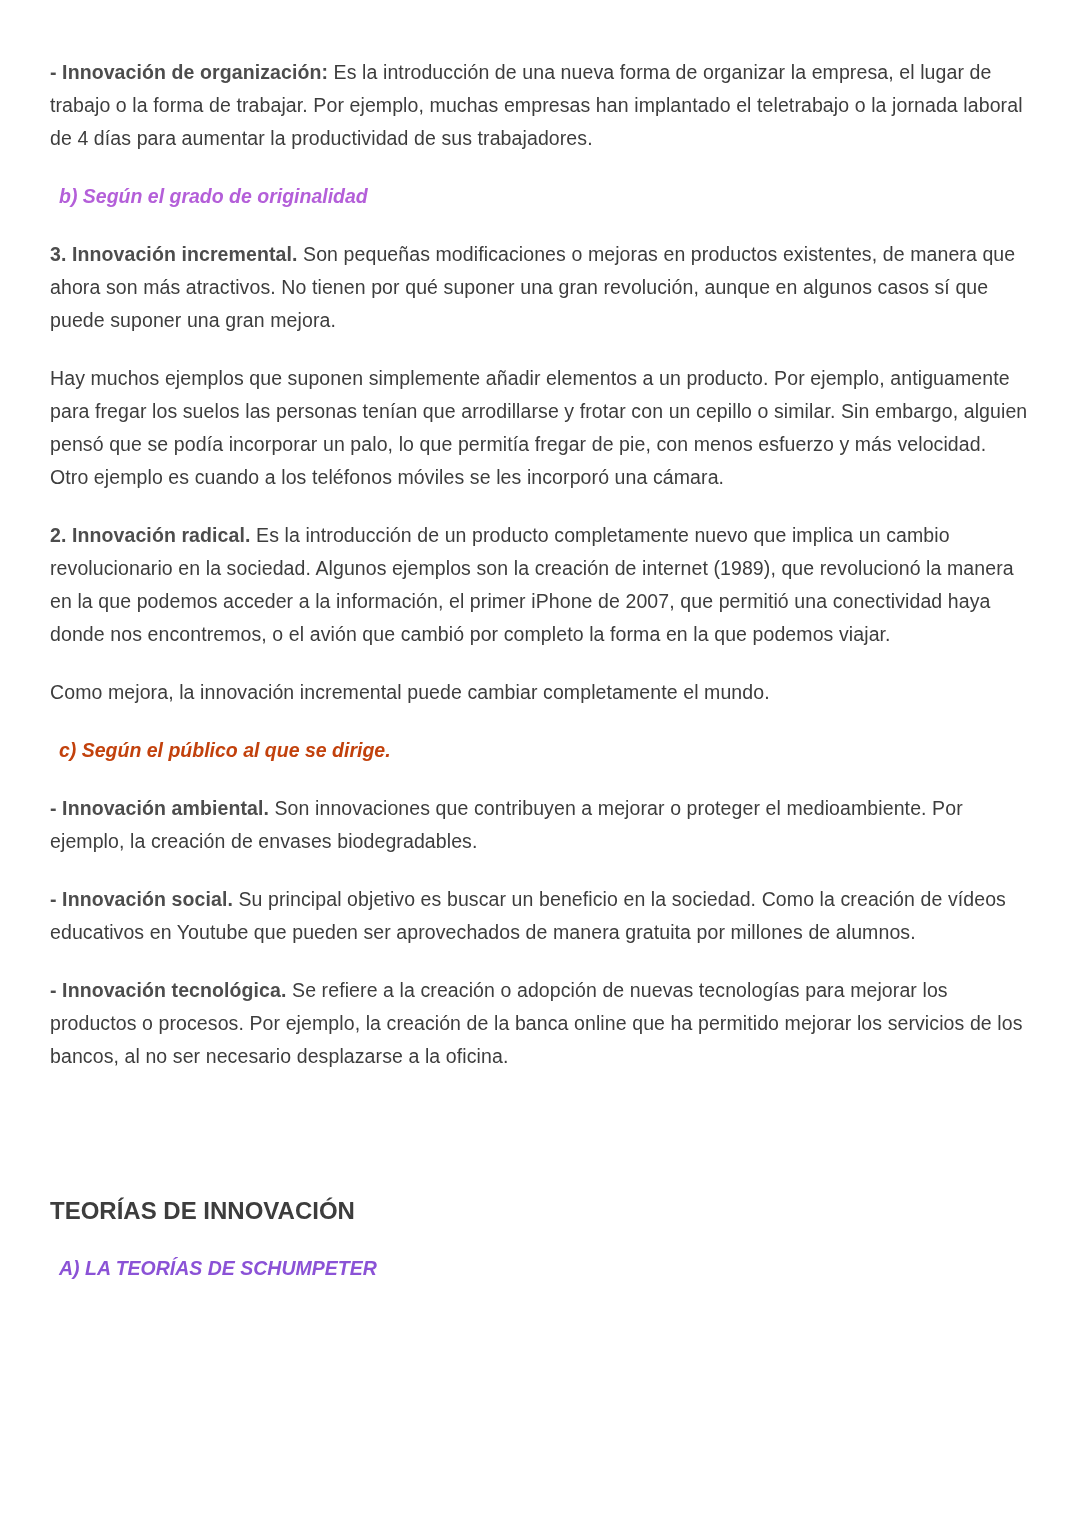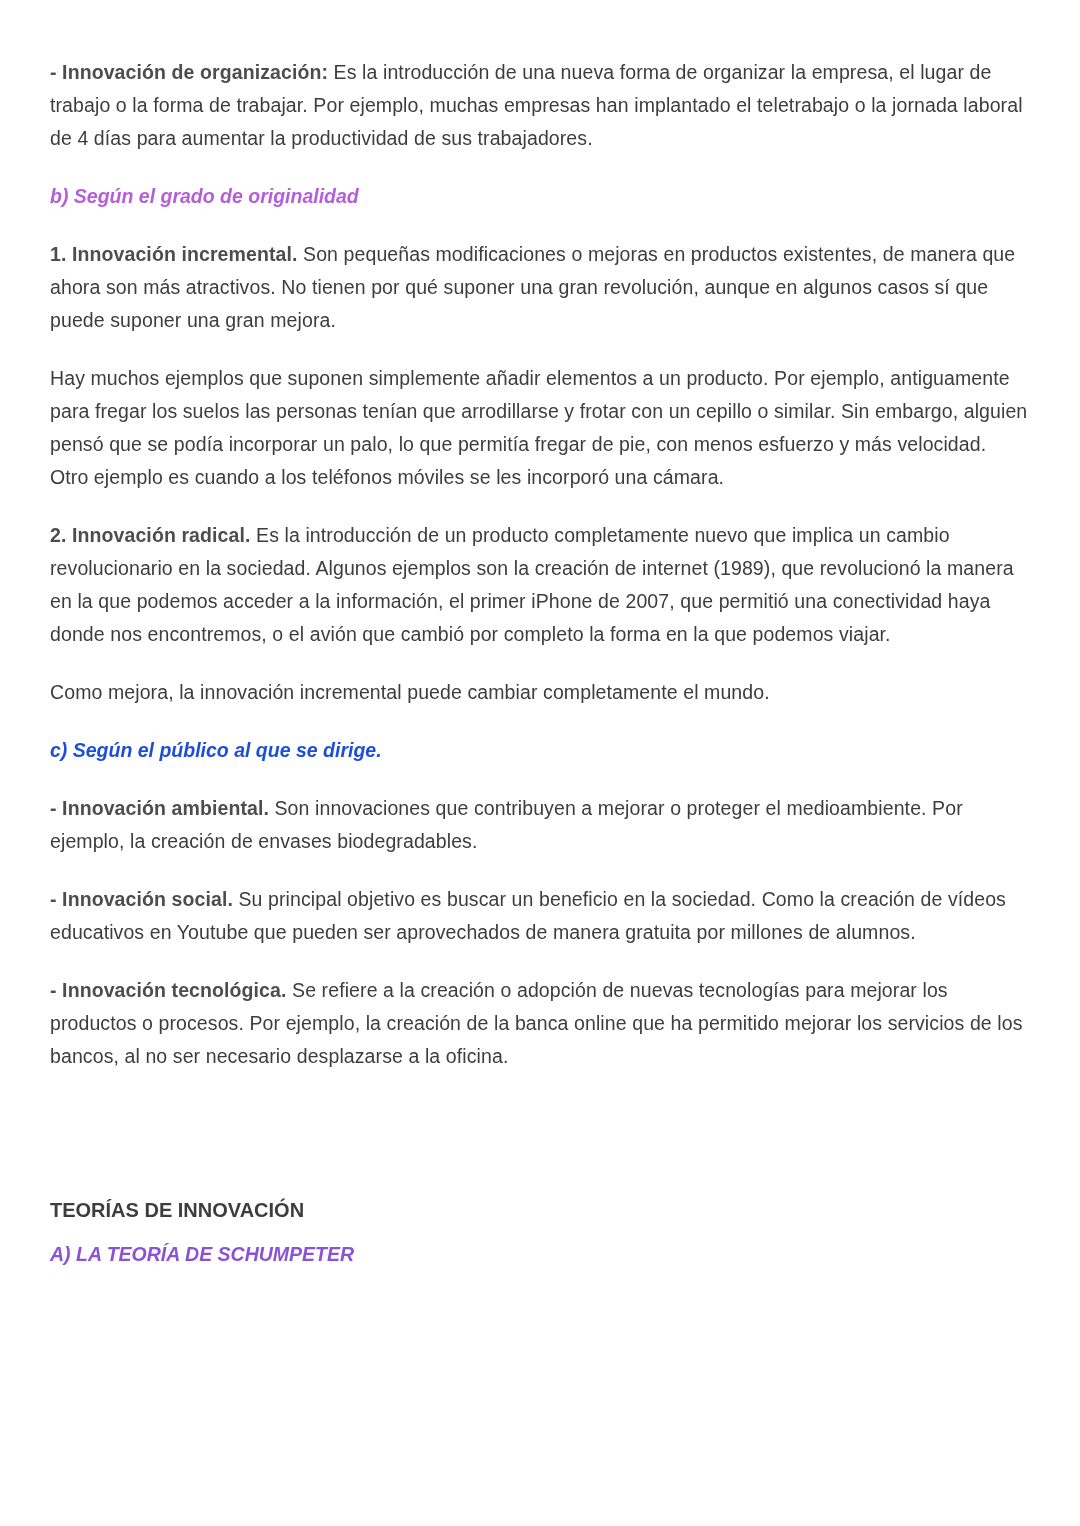--- a/index.html
+++ b/index.html
@@ -26,49 +26,49 @@
     font-size: 19.5px;
     line-height: 33px;
     color: #3d3d3d;
     letter-spacing: 0.1px;
   }
   .lead-bold {
     font-weight: 700;
     color: #4d4d4d;
   }
   .block-subheading {
-    margin: 4px 0 25px 0;
+    margin: 4px 0 25px 9px;
     font-size: 19.5px;
     line-height: 33px;
     font-weight: 700;
     font-style: italic;
   }
   .block-section {
-    margin: 0 0 11px 0;
-    font-size: 20px;
+    margin: 0 0 25px 0;
+    font-size: 24px;
     line-height: 33px;
     font-weight: 700;
     color: #3d3d3d;
   }
   .block-spacer {
     height: 96px;
   }
 </style>
 </head>
 <body>
 
 <div class="page">
   <article id="doc">
       <p class="block-para"><span class="lead-bold">- Innovación de organización:</span><span> Es la introducción de una nueva forma de organizar la empresa, el lugar de trabajo o la forma de trabajar. Por ejemplo, muchas empresas han implantado el teletrabajo o la jornada laboral de 4 días para aumentar la productividad de sus trabajadores.</span></p>
       <h3 class="block-subheading" style="color: rgb(180, 95, 217);">b) Según el grado de originalidad</h3>
-      <p class="block-para"><span class="lead-bold">1. Innovación incremental.</span><span> Son pequeñas modificaciones o mejoras en productos existentes, de manera que ahora son más atractivos. No tienen por qué suponer una gran revolución, aunque en algunos casos sí que puede suponer una gran mejora.</span></p>
+      <p class="block-para"><span class="lead-bold">3. Innovación incremental.</span><span> Son pequeñas modificaciones o mejoras en productos existentes, de manera que ahora son más atractivos. No tienen por qué suponer una gran revolución, aunque en algunos casos sí que puede suponer una gran mejora.</span></p>
       <p class="block-para"><span>Hay muchos ejemplos que suponen simplemente añadir elementos a un producto. Por ejemplo, antiguamente para fregar los suelos las personas tenían que arrodillarse y frotar con un cepillo o similar. Sin embargo, alguien pensó que se podía incorporar un palo, lo que permitía fregar de pie, con menos esfuerzo y más velocidad. Otro ejemplo es cuando a los teléfonos móviles se les incorporó una cámara.</span></p>
       <p class="block-para"><span class="lead-bold">2. Innovación radical.</span><span> Es la introducción de un producto completamente nuevo que implica un cambio revolucionario en la sociedad. Algunos ejemplos son la creación de internet (1989), que revolucionó la manera en la que podemos acceder a la información, el primer iPhone de 2007, que permitió una conectividad haya donde nos encontremos, o el avión que cambió por completo la forma en la que podemos viajar.</span></p>
       <p class="block-para"><span>Como mejora, la innovación incremental puede cambiar completamente el mundo.</span></p>
-      <h3 class="block-subheading" style="color: #1d4ed8;">c) Según el público al que se dirige.</h3>
+      <h3 class="block-subheading" style="color: #c2410c;">c) Según el público al que se dirige.</h3>
       <p class="block-para"><span class="lead-bold">- Innovación ambiental.</span><span> Son innovaciones que contribuyen a mejorar o proteger el medioambiente. Por ejemplo, la creación de envases biodegradables.</span></p>
       <p class="block-para"><span class="lead-bold">- Innovación social.</span><span> Su principal objetivo es buscar un beneficio en la sociedad. Como la creación de vídeos educativos en Youtube que pueden ser aprovechados de manera gratuita por millones de alumnos.</span></p>
       <p class="block-para"><span class="lead-bold">- Innovación tecnológica.</span><span> Se refiere a la creación o adopción de nuevas tecnologías para mejorar los productos o procesos. Por ejemplo, la creación de la banca online que ha permitido mejorar los servicios de los bancos, al no ser necesario desplazarse a la oficina.</span></p>
       <div class="block-spacer"></div>
       <h2 class="block-section">TEORÍAS DE INNOVACIÓN</h2>
-      <h3 class="block-subheading" style="color: rgb(139, 82, 214);">A) LA TEORÍA DE SCHUMPETER</h3>
+      <h3 class="block-subheading" style="color: rgb(139, 82, 214);">A) LA TEORÍAS DE SCHUMPETER</h3>
     </article>
 </div>
 
 </body></html>

